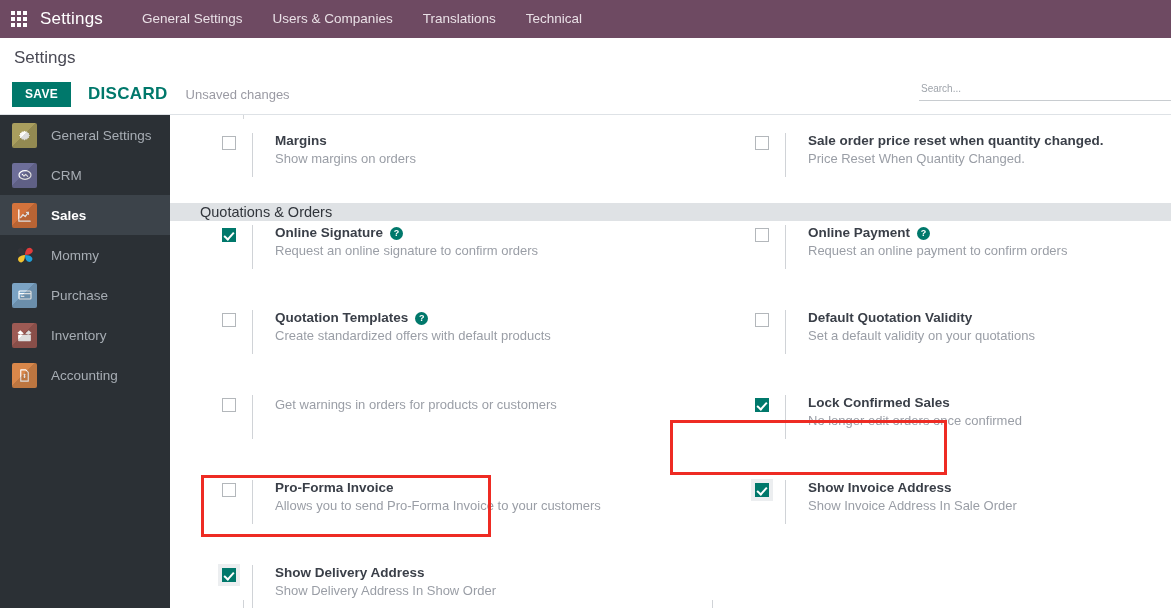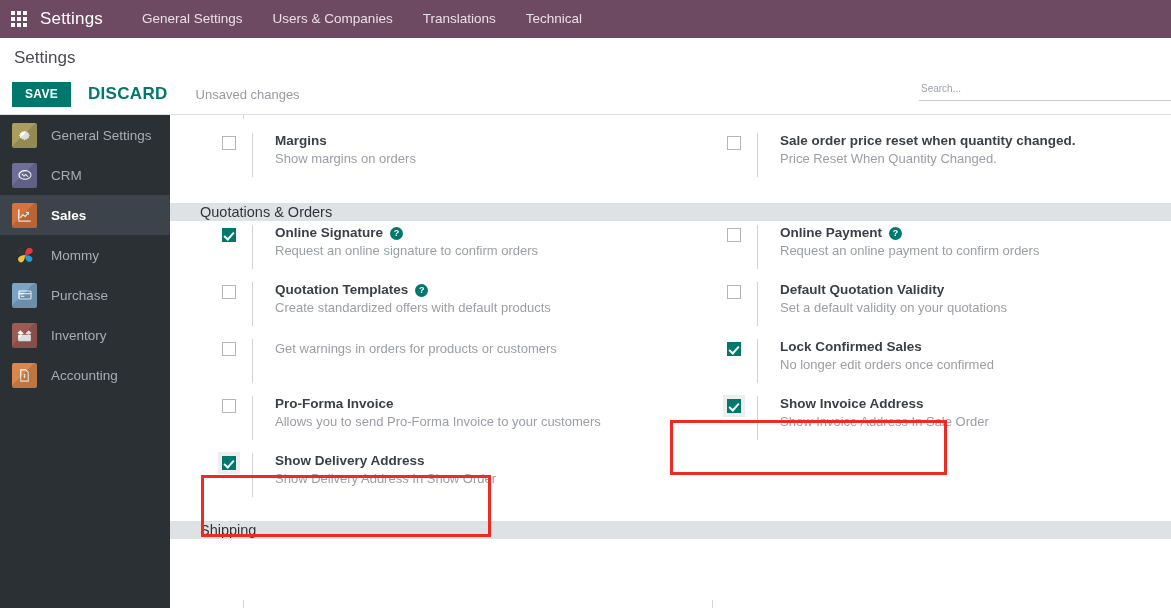--- a/index.html
+++ b/index.html
@@ -65,21 +65,21 @@
     padding: 6px 13px 7px; border: none; cursor: pointer;
     line-height: 1; text-transform: uppercase;
   }
   .btn-discard {
     color: #00786B; background: transparent; border: none;
     font-size: 17px; font-weight: 700; letter-spacing: .3px;
     padding: 6px 10px 7px; margin-left: 7px; cursor: pointer;
     line-height: 1; text-transform: uppercase;
   }
   .unsaved {
-    color: #9a9aa3; font-size: 13px; margin-left: 18px; white-space: nowrap;
+    color: #9a9aa3; font-size: 13px; margin-left: 8px; white-space: nowrap;
   }
   .cp-search {
     position: absolute; right: 0px; top: 40px;
     width: 252px;
   }
   .cp-search input {
     width: 100%; border: none; border-bottom: 1px solid #c8ccd0;
     background: transparent; outline: none;
     font-family: "Liberation Sans", sans-serif;
     font-size: 10px; color: #0f172a;
@@ -149,20 +149,21 @@
     margin-top: 0;
   }
   .section-band span {
     font-size: 14.5px; color: #31353B; white-space: nowrap;
   }
 
   .rows-wrap { position: relative; }
   .settings-grid {
     display: grid;
     grid-template-columns: 505px 496px;
+    gap: 28px;
   }
   .setting-row {
     display: flex; align-items: flex-start;
     padding: 0 0 0 52px;
     min-height: 57px;
   }
   .cb-holder {
     width: 30px; flex: 0 0 30px;
     padding-top: 3px;
     display: flex; justify-content: flex-start;

